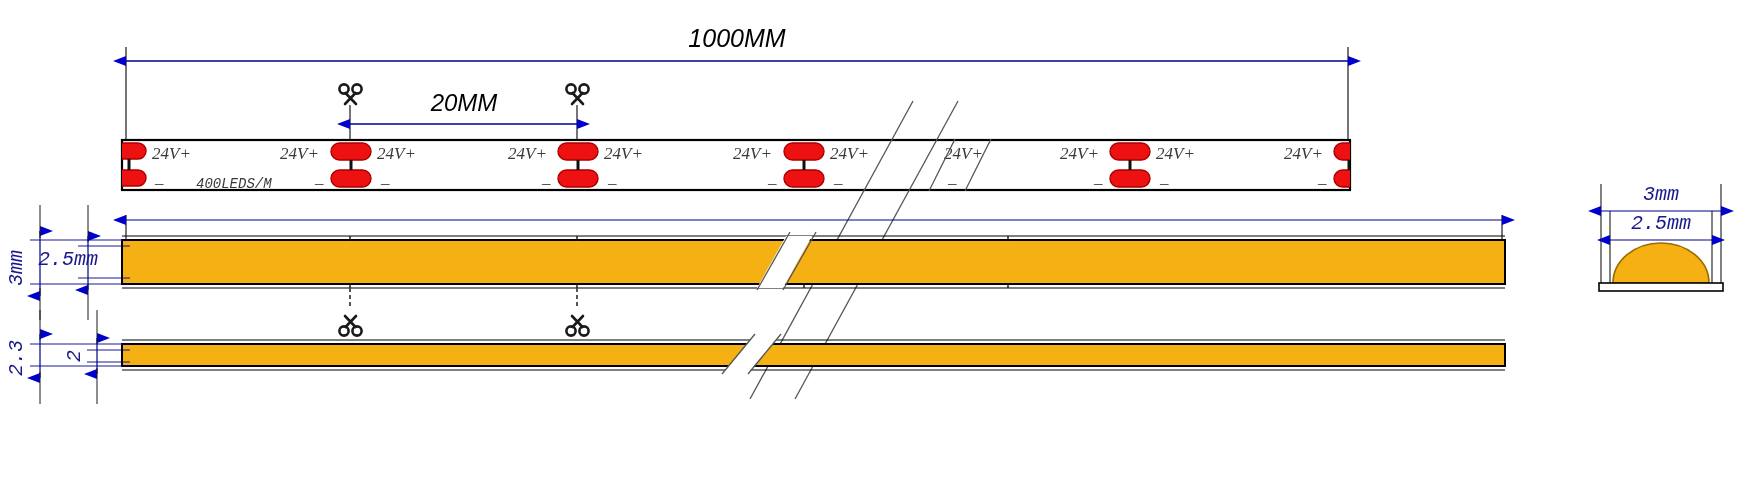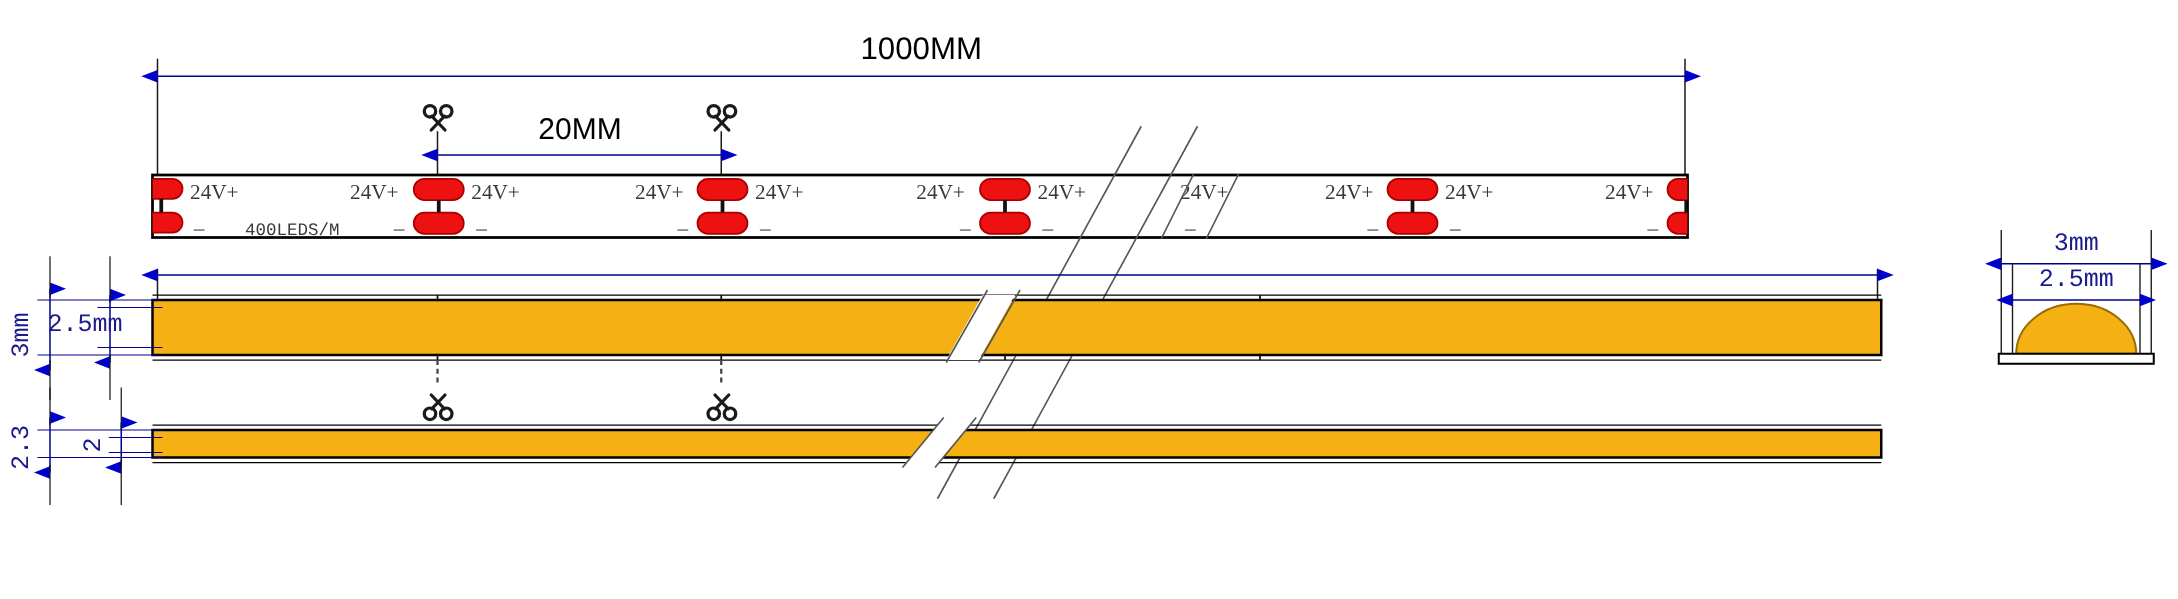--- a/index.html
+++ b/index.html
@@ -10,20 +10,21 @@
   }
   body {
     font-family: "Liberation Serif", serif;
   }
   #drawing-root {
     position: relative;
     width: 1742px;
     height: 479px;
     background: #ffffff;
     overflow: hidden;
+    font-style: italic;
   }
   #drawing-svg {
     position: absolute;
     left: 0;
     top: 0;
     width: 1742px;
     height: 479px;
     display: block;
   }
   .dim-text {

